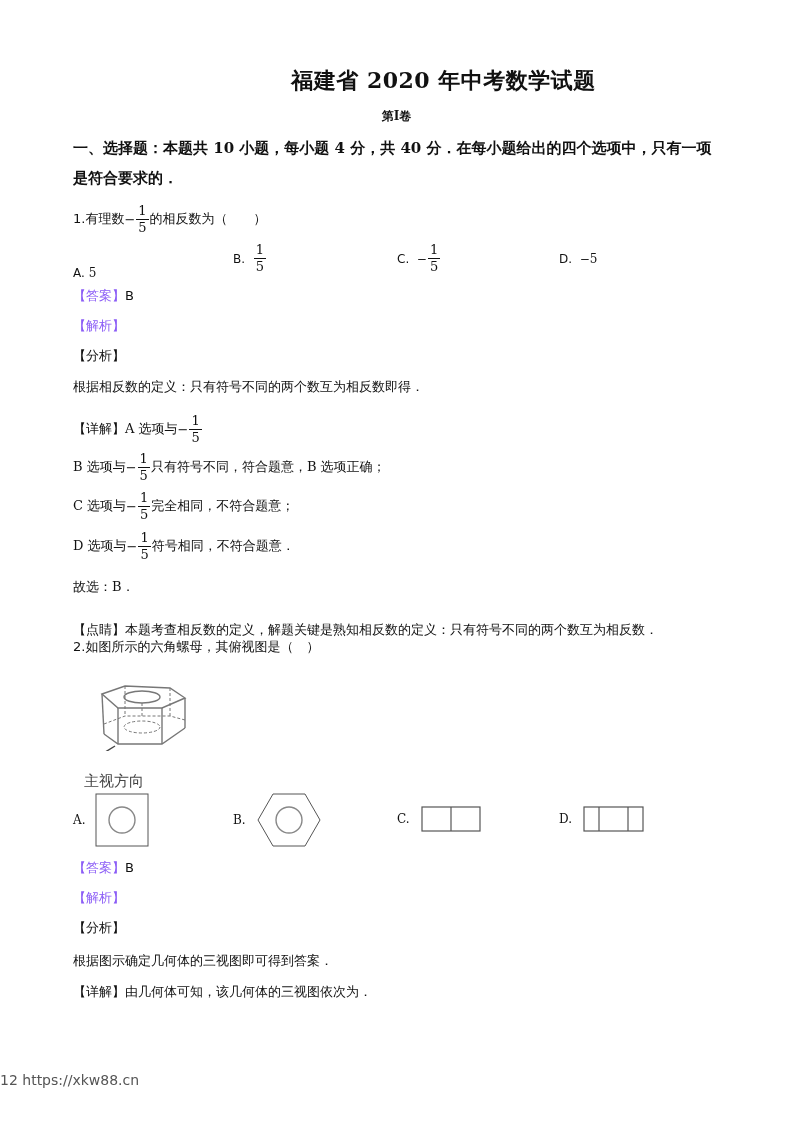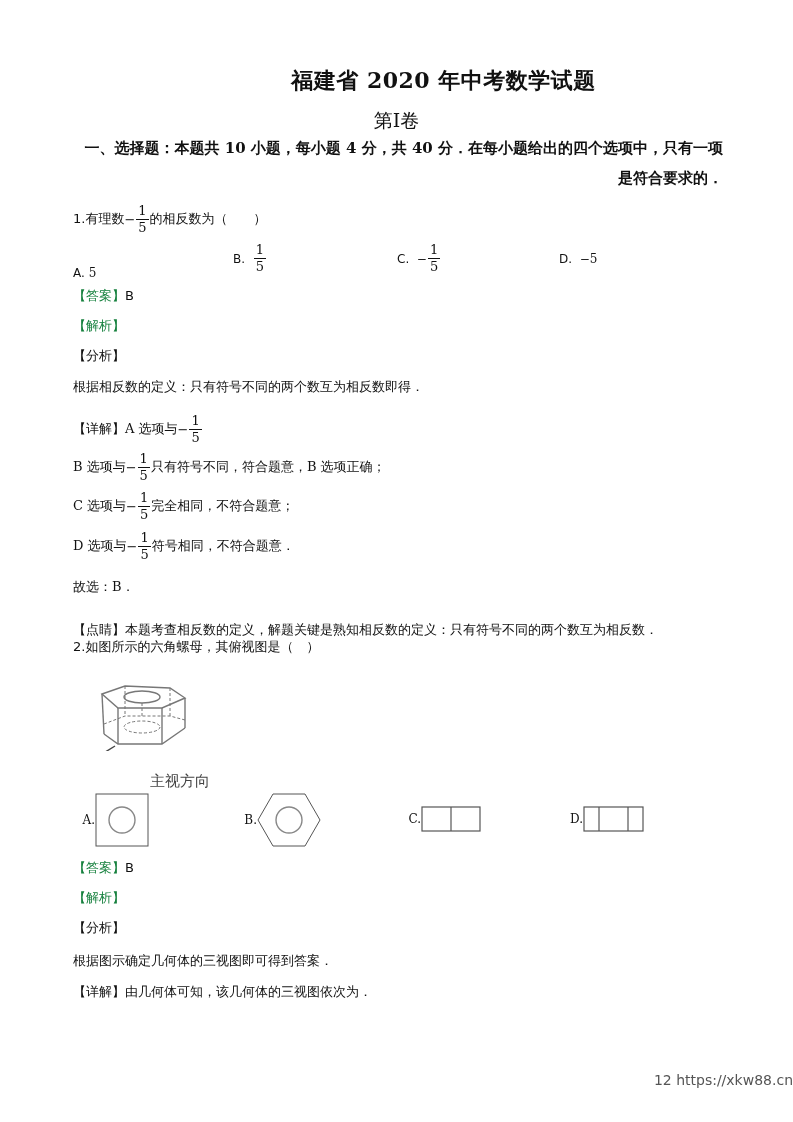--- a/index.html
+++ b/index.html
@@ -1,45 +1,45 @@
 <!DOCTYPE html>
 <html><head>
 <meta charset="utf-8">
 <style>
   html, body { margin: 0; padding: 0; background: #ffffff; }
   body {
     width: 793px; height: 1122px; position: relative; overflow: hidden;
     font-family: "DejaVu Serif", "Liberation Serif", serif;
     color: #111;
   }
-  .abs { position: absolute; text-align: right; }
+  .abs { position: absolute; }
   .title {
     top: 66px; left: 0; width: 793px; text-align: center;
     font-size: 22px; font-weight: bold; letter-spacing: 0.5px; margin-left: 47px;
   }
   .subtitle {
     top: 108px; left: 0; width: 793px; text-align: center;
-    font-size: 19px; font-weight: normal;
+    font-size: 12px; font-weight: bold;
   }
   .section {
     left: 73px; width: 650px; font-size: 15px; font-weight: bold; line-height: 30px;
   }
   .line { left: 73px; font-size: 13px; line-height: 20px; white-space: nowrap; }
   .sans { font-family: "DejaVu Sans", "Liberation Sans", sans-serif; }
-  .label-blue { color: #15803d; }
+  .label-blue { color: #8b5cf6; }
   .frac {
     display: inline-flex; flex-direction: column; align-items: center;
     vertical-align: middle; font-size: 13px; line-height: 16px; margin: 0 1px;
   }
   .frac .num { border-bottom: 1px solid #111; padding: 0 2px; }
   .frac .den { padding: 0 2px; }
   .neg { vertical-align: middle; }
   .opt { font-size: 12px; }
   .footer {
-    top: 1072px; left: 0; width: 793px; text-align: right;
+    top: 1072px; left: 0; width: 793px; text-align: left;
     font-family: "DejaVu Sans", "Liberation Sans", sans-serif;
     font-size: 14px; color: #555;
   }
   svg { display: block; }
 </style>
 </head>
 <body>
 
 <div class="abs title">福建省 2020 年中考数学试题</div>
 <div class="abs subtitle">第Ⅰ卷</div>

